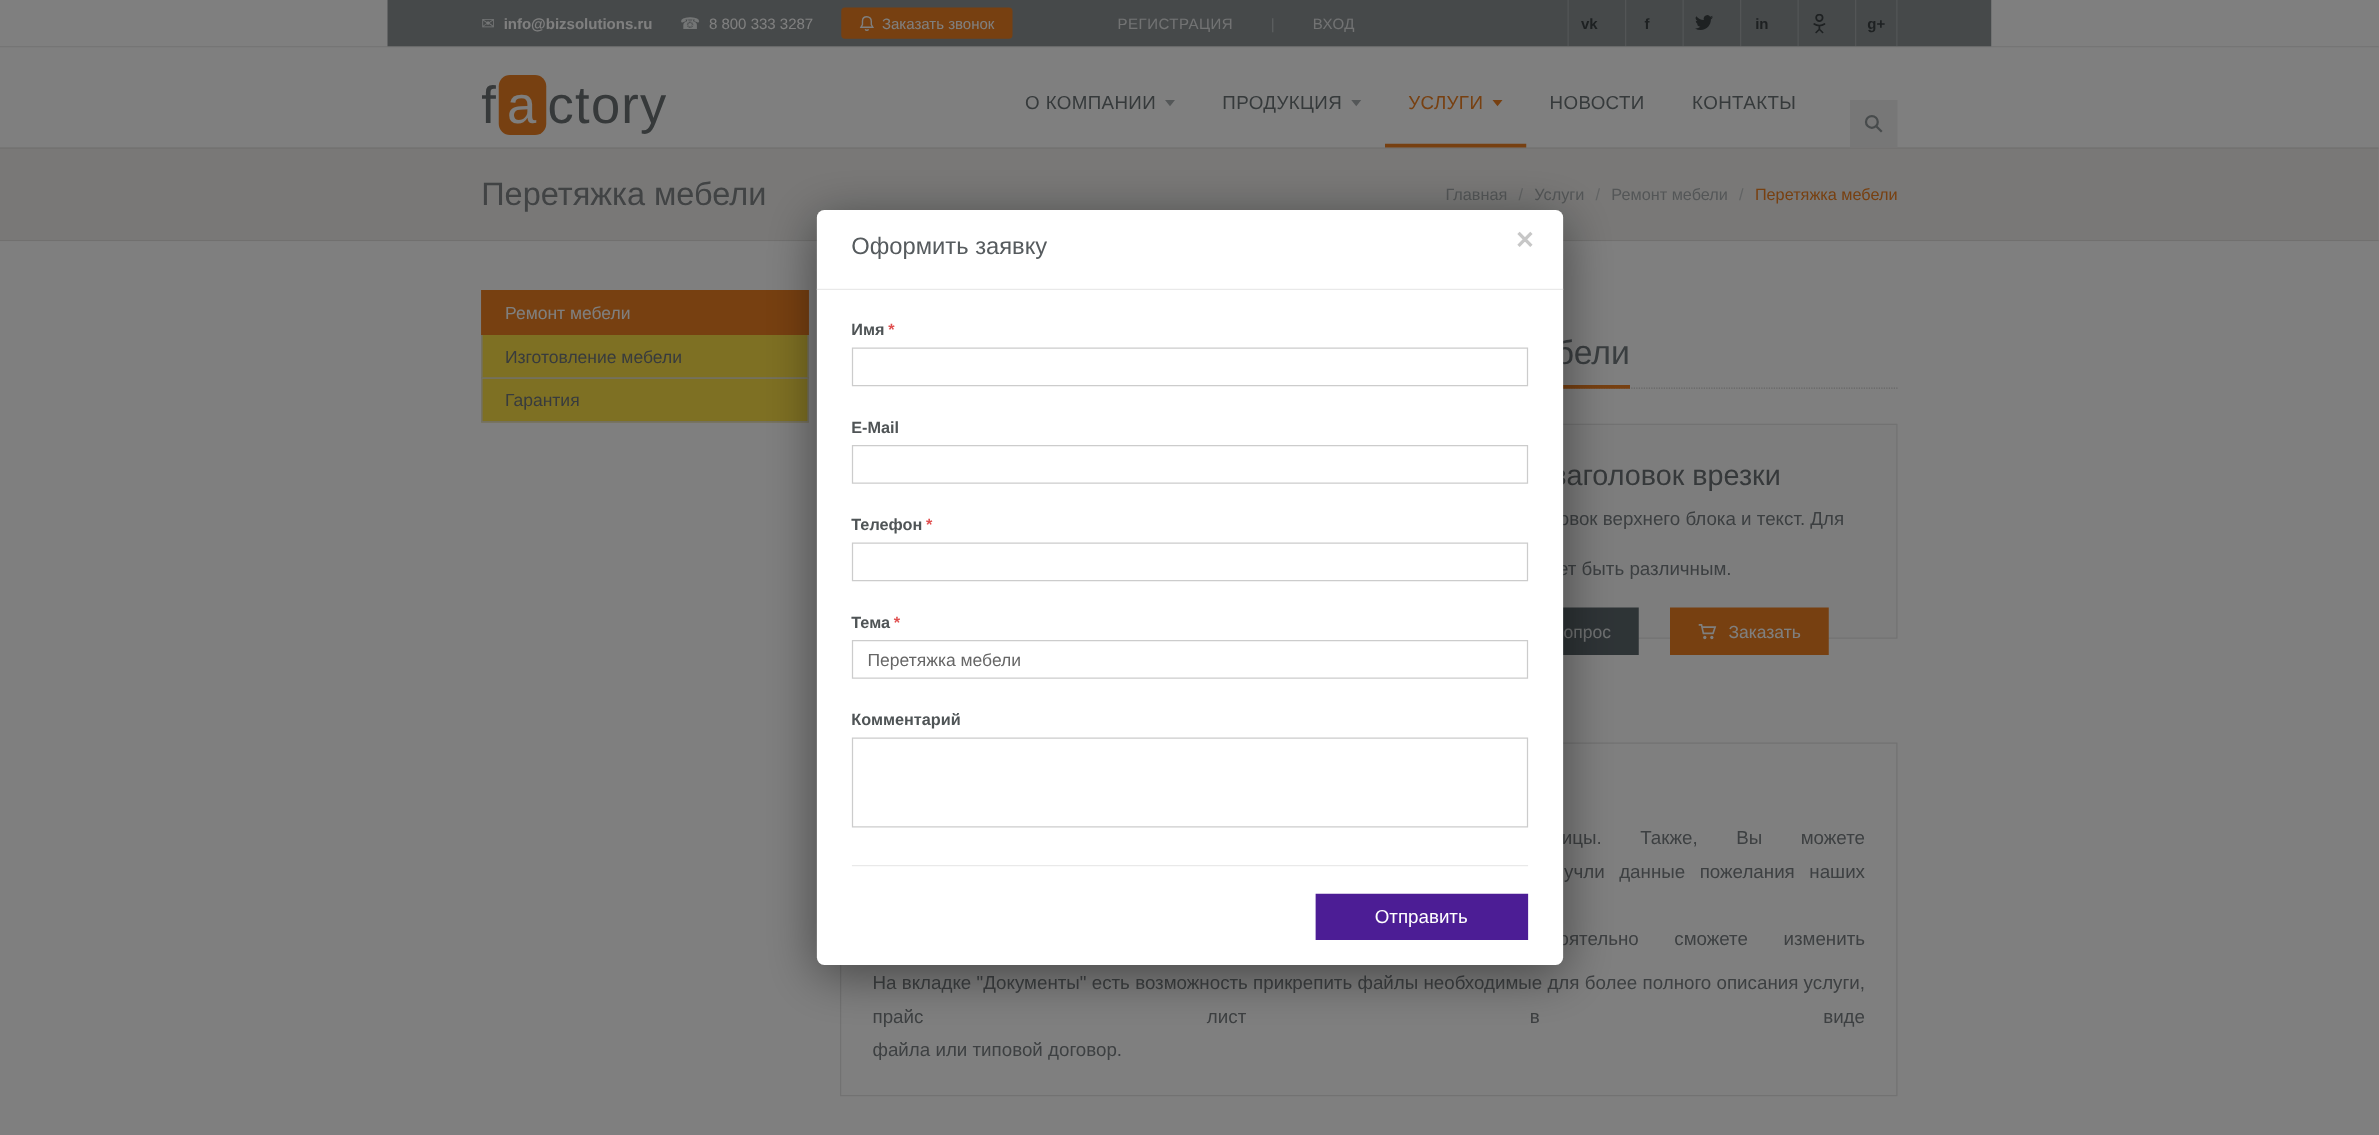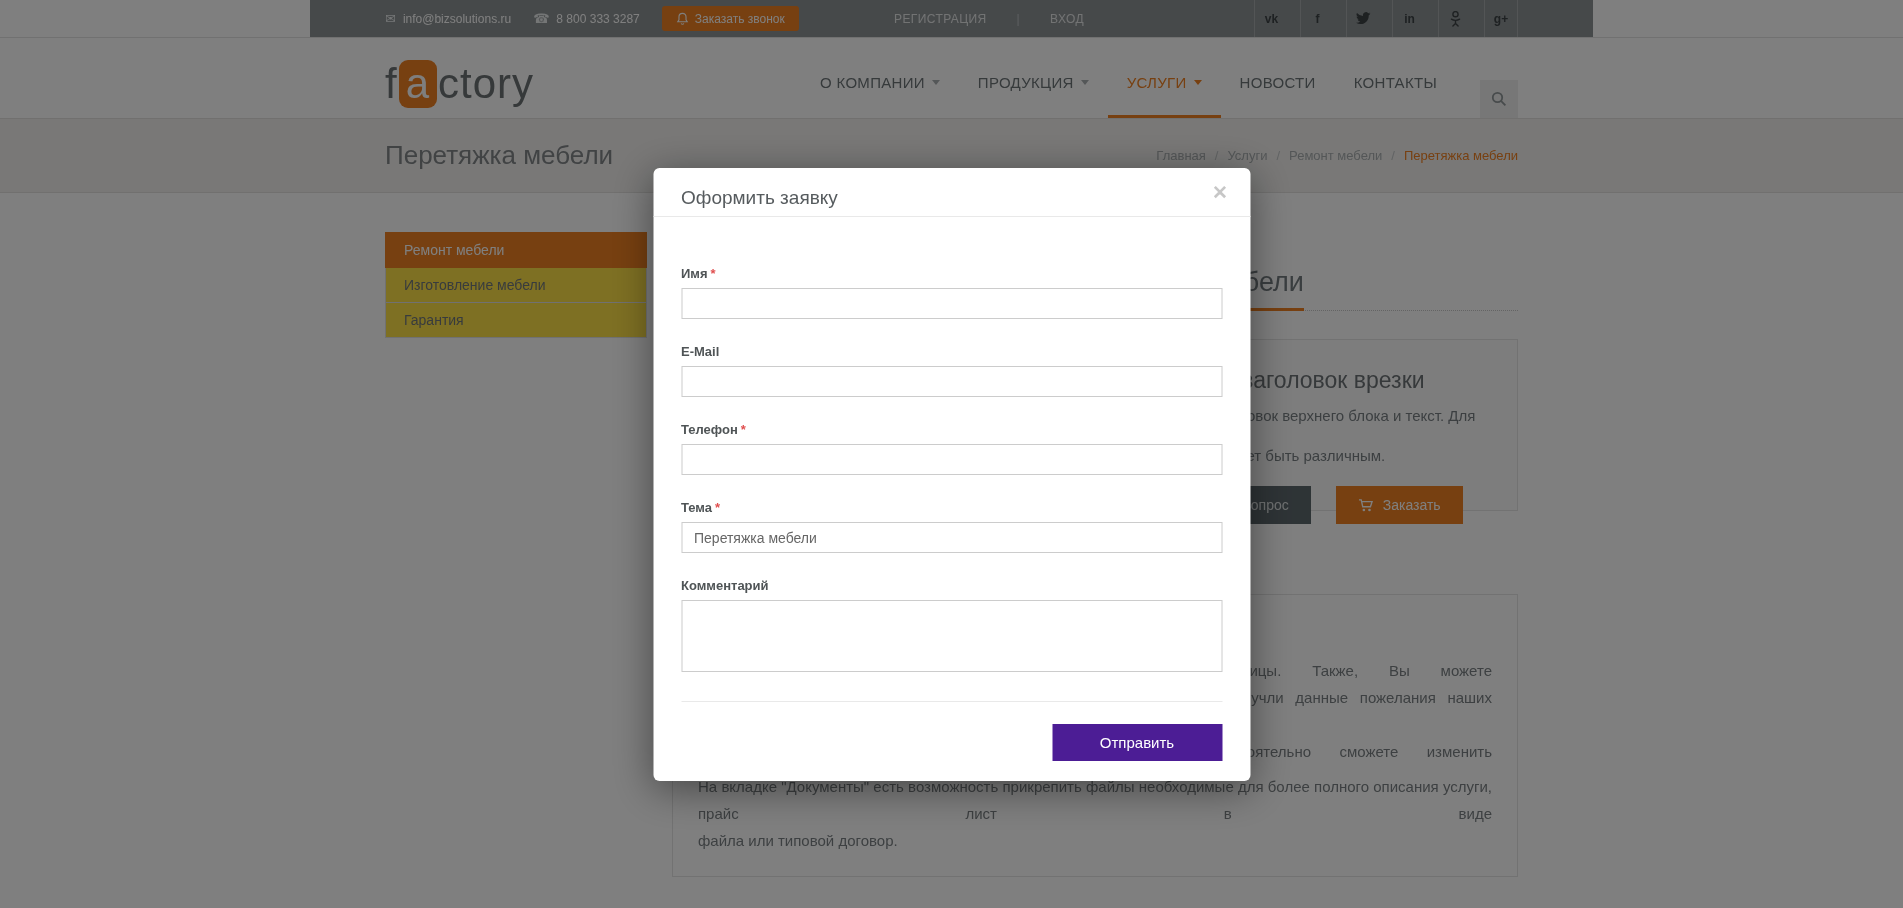--- a/index.html
+++ b/index.html
@@ -5,21 +5,21 @@
   * { margin:0; padding:0; box-sizing:border-box; }
   html,body { width:1903px; height:908px; overflow:hidden; }
   body { font-family:"Liberation Sans","DejaVu Sans",sans-serif; background:#fff; position:relative; }
   .wrap { width:1283px; margin:0 auto; padding:0 75px; }
 
   
   .topbar { background:#fff; border-bottom:1px solid #e3e3e3; }
   .topbar-in { background:#8d9395; height:37px; display:flex; align-items:center; font-size:12px; color:#fff; }
   .tb-item { display:flex; align-items:center; margin-right:22px; white-space:nowrap; }
   .tb-ic { margin-right:7px; color:#e9eced; font-size:13px; }
-  .tb-link { color:#fff; text-decoration:none; }
+  .tb-link { color:#fff; text-decoration:none;font-weight:bold; }
   .callback-btn { background:#ef8022; color:#fff; border:none; border-radius:3px; height:25px; padding:0 14px; font-size:12px; display:flex; align-items:center; gap:6px; cursor:pointer; }
   .tb-right { margin-left:auto; display:flex; align-items:center; }
   .tb-auth { display:flex; align-items:flex-start; gap:30px; font-size:12px; letter-spacing:.4px; }
   .tb-auth a { color:#e4e6e7; text-decoration:none; }
   .tb-sep { color:#b9bec0; }
   .socials { display:flex; margin-left:170px; height:37px;gap:12px; }
   .soc { width:34px; height:37px; display:flex; align-items:center; justify-content:center; border-left:1px solid rgba(255,255,255,.22); color:#3c4245; font-weight:bold; font-size:12px; text-decoration:none; }
   .soc:last-child { border-right:1px solid rgba(255,255,255,.22); }
 
   
@@ -62,25 +62,25 @@
   .btn-dark { background:#5d686d; color:#dde1e2; }
   .btn-orange { background:#ef8022; color:#fff;text-align:center; }
 
   .desc { margin-top:83px; border:1px solid #e4e4e4; padding:62px 25px 22px; font-size:15px; line-height:27px; color:#7b8184; }
   .jl { display:block; text-align:justify; text-align-last:justify; }
   .desc .p3 { margin-top:8px; }
 
   
   .overlay { position:fixed; inset:0; background:rgba(0,0,0,.5); z-index:5; }
   .modal { position:fixed; left:50%; transform:translateX(-50%); top:168px; width:597px; background:#fff; border-radius:6px; box-shadow:0 8px 40px rgba(0,0,0,.45); z-index:10; }
-  .modal-head { padding:19px 28px 7px; border-bottom:1px solid #e9e9e9; position:relative; }
+  .modal-head { padding:19px 28px 22px; border-bottom:1px solid #e9e9e9; position:relative; }
   .modal-title { font-size:19px; font-weight:normal; color:#565b5e; }
   .modal-close { position:absolute; right:22px; top:15px; font-size:19px; font-weight:bold; color:#c7c7c7; background:none; border:none; cursor:pointer; line-height:1; }
   .modal-body { padding:24px 28px 0; }
-  .fgroup { margin-bottom:25px;margin-top:25px; }
+  .fgroup { margin-bottom:25px; }
   .fgroup label { display:block; font-size:13px; font-weight:bold; color:#4f5456; margin-bottom:7px; }
   .req { color:#e04f4f; margin-left:3px; }
   .fgroup input, .fgroup textarea { width:100%; border:1px solid #ccc; font-size:14px; color:#666; padding:0 12px; font-family:"Liberation Sans",sans-serif; }
   .fgroup input { height:31px; }
   .fgroup textarea { height:72px; padding:8px 12px; resize:none; }
   .modal-foot { margin:0 28px; border-top:1px solid #e9e9e9; padding:22px 0 20px; text-align:right; }
   .submit-btn { background:#4c1d95; color:#fff; border:none; width:170px; height:37px; font-size:15px; cursor:pointer; }
 
   svg { display:block; }
 </style>

